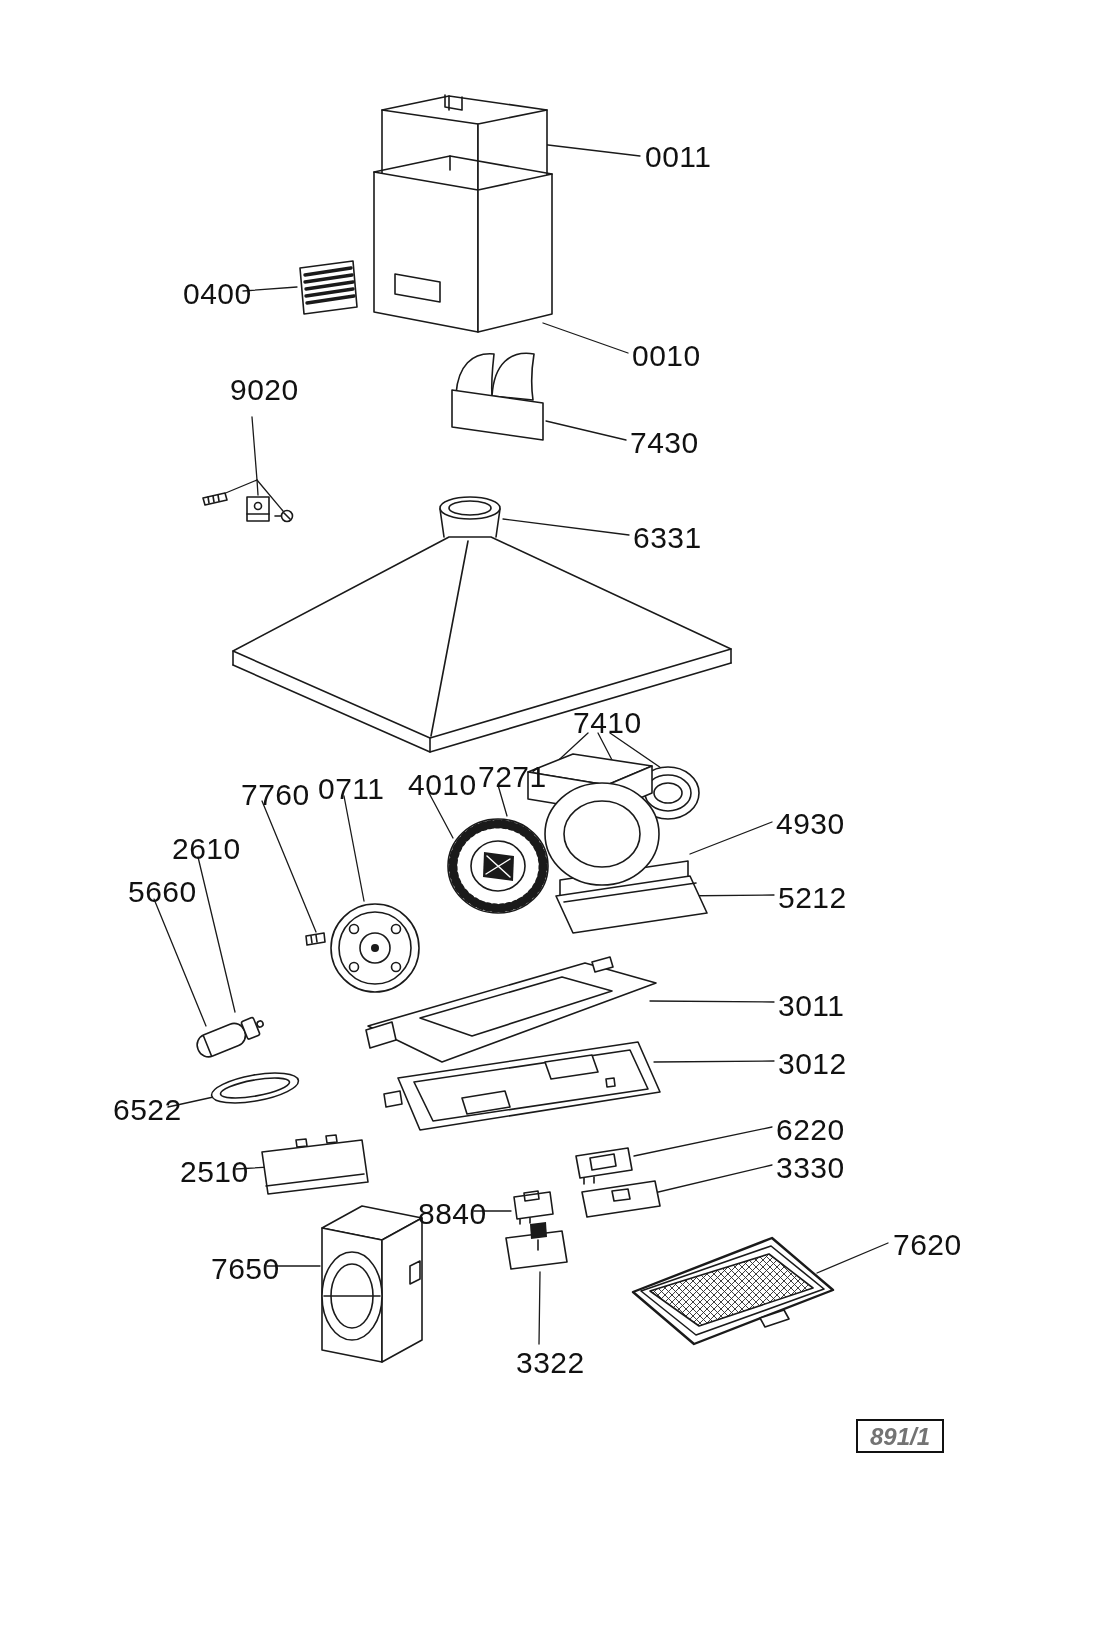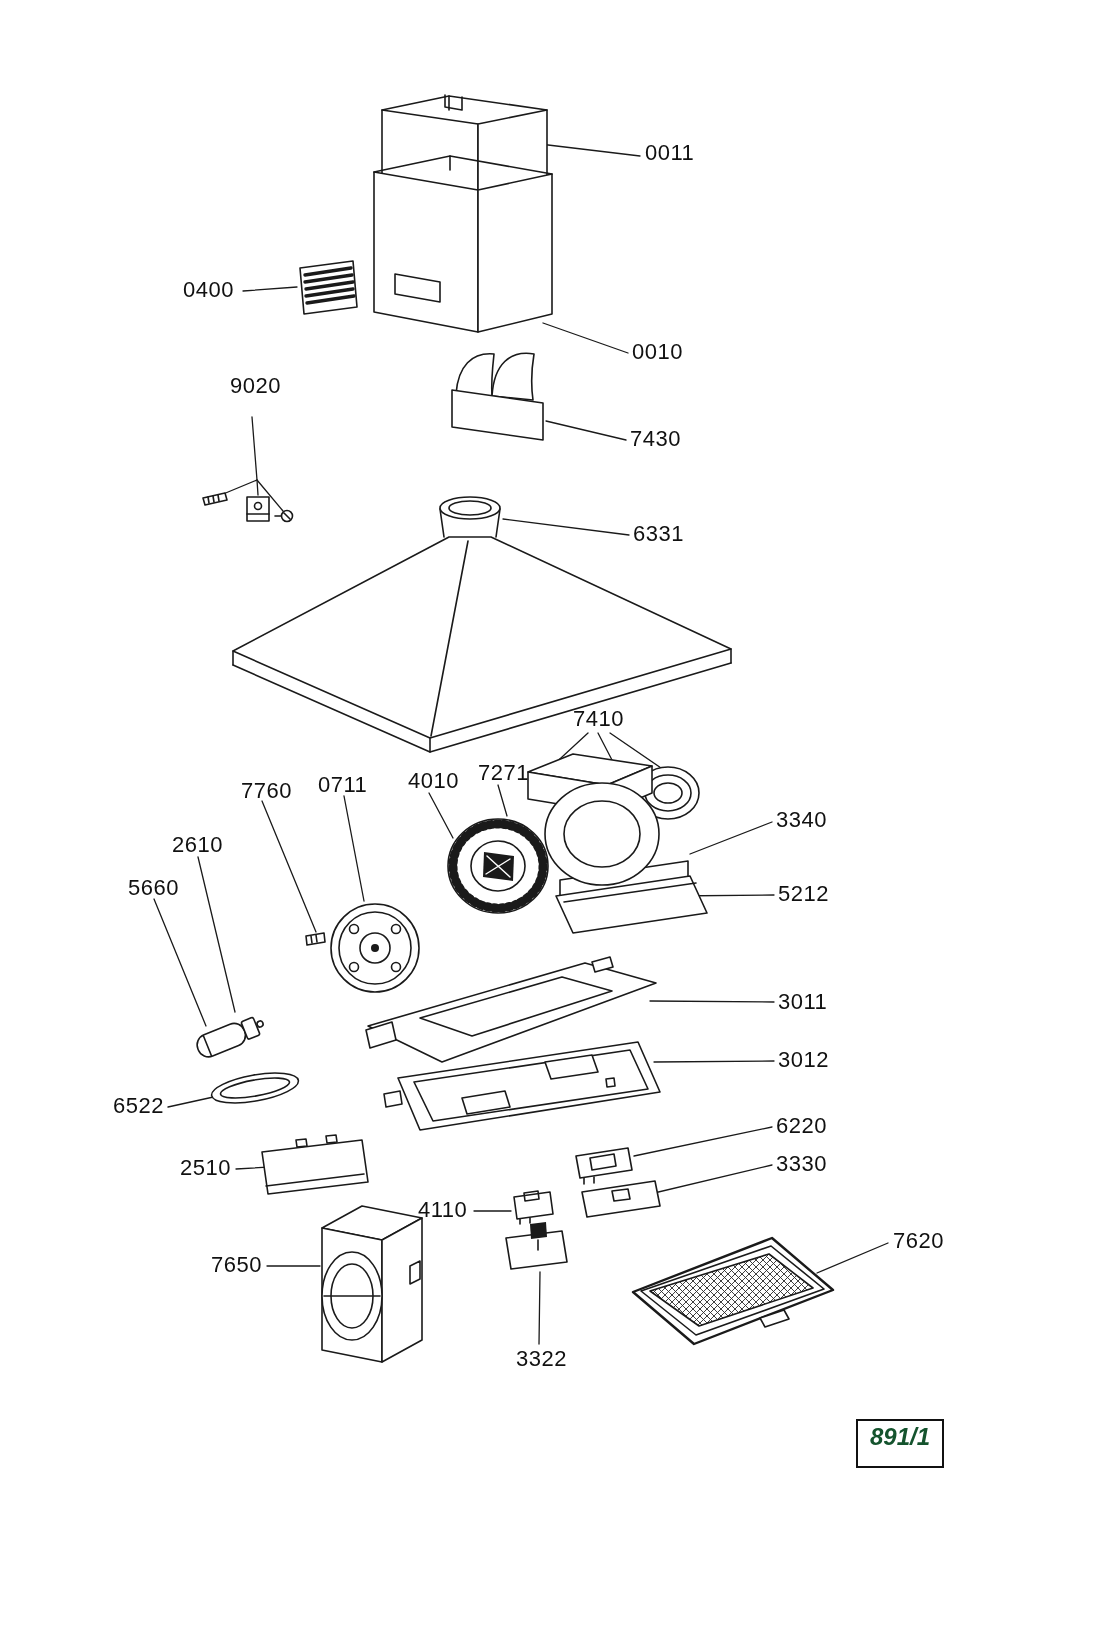--- a/index.html
+++ b/index.html
@@ -1,23 +1,23 @@
 <!DOCTYPE html>
 <html><head>
 <meta charset="utf-8">
 <style>
   html,body{margin:0;padding:0;background:#fff;}
   .page{position:relative;width:1100px;height:1647px;background:#fff;overflow:hidden;
         font-family:"Liberation Sans",sans-serif;}
   .page svg{position:absolute;left:0;top:0;}
-  .part-label{position:absolute;font-size:22px;letter-spacing:.5px;color:#111;
+  .part-label{position:absolute;font-size:30px;letter-spacing:.5px;color:#111;
               white-space:nowrap;font-family:"Liberation Sans",sans-serif;}
   .ref-box{position:absolute;left:856px;top:1419px;border:2px solid #111;
-           padding:2px 12px 15px;font-style:italic;font-weight:bold;font-size:24px;
-           color:#14532d;font-family:"Liberation Sans",sans-serif;}
+           padding:2px 12px 0;font-style:italic;font-weight:bold;font-size:24px;
+           color:#737373;font-family:"Liberation Sans",sans-serif;}
   
   svg line,svg polyline,svg polygon,svg path,svg rect,svg circle,svg ellipse{
       stroke:#1a1a1a;stroke-width:1.6;fill:none;stroke-linejoin:round;stroke-linecap:round;}
   svg .wfill{fill:#ffffff;}
   svg .dark{fill:#1a1a1a;stroke:none;}
   svg .hatch{fill:url(#crosshatch);}
   svg .hatchline{stroke:#2a2a2a;stroke-width:0.9;}
   svg .leaders line,svg .leaders polyline{stroke-width:1.3;}
   svg .slat{stroke-width:3.4;}
   svg .ribs{stroke-width:9;stroke-dasharray:2.5 4.5;}
@@ -259,30 +259,30 @@
 <div class="part-label" style="left:183px;top:277px">0400</div>
 <div class="part-label" style="left:632px;top:339px">0010</div>
 <div class="part-label" style="left:230px;top:373px">9020</div>
 <div class="part-label" style="left:630px;top:426px">7430</div>
 <div class="part-label" style="left:633px;top:521px">6331</div>
 <div class="part-label" style="left:573px;top:706px">7410</div>
 <div class="part-label" style="left:241px;top:778px">7760</div>
 <div class="part-label" style="left:318px;top:772px">0711</div>
 <div class="part-label" style="left:408px;top:768px">4010</div>
 <div class="part-label" style="left:478px;top:760px">7271</div>
-<div class="part-label" style="left:776px;top:807px">3340</div>
+<div class="part-label" style="left:776px;top:807px">4930</div>
 <div class="part-label" style="left:778px;top:881px">5212</div>
 <div class="part-label" style="left:172px;top:832px">2610</div>
 <div class="part-label" style="left:128px;top:875px">5660</div>
 <div class="part-label" style="left:778px;top:989px">3011</div>
 <div class="part-label" style="left:778px;top:1047px">3012</div>
 <div class="part-label" style="left:113px;top:1093px">6522</div>
 <div class="part-label" style="left:180px;top:1155px">2510</div>
 <div class="part-label" style="left:776px;top:1113px">6220</div>
 <div class="part-label" style="left:776px;top:1151px">3330</div>
-<div class="part-label" style="left:418px;top:1197px">4110</div>
+<div class="part-label" style="left:418px;top:1197px">8840</div>
 <div class="part-label" style="left:211px;top:1252px">7650</div>
 <div class="part-label" style="left:516px;top:1346px">3322</div>
 <div class="part-label" style="left:893px;top:1228px">7620</div>
 
 <div class="ref-box">891/1</div>
 
 </div>
 
 </body></html>

